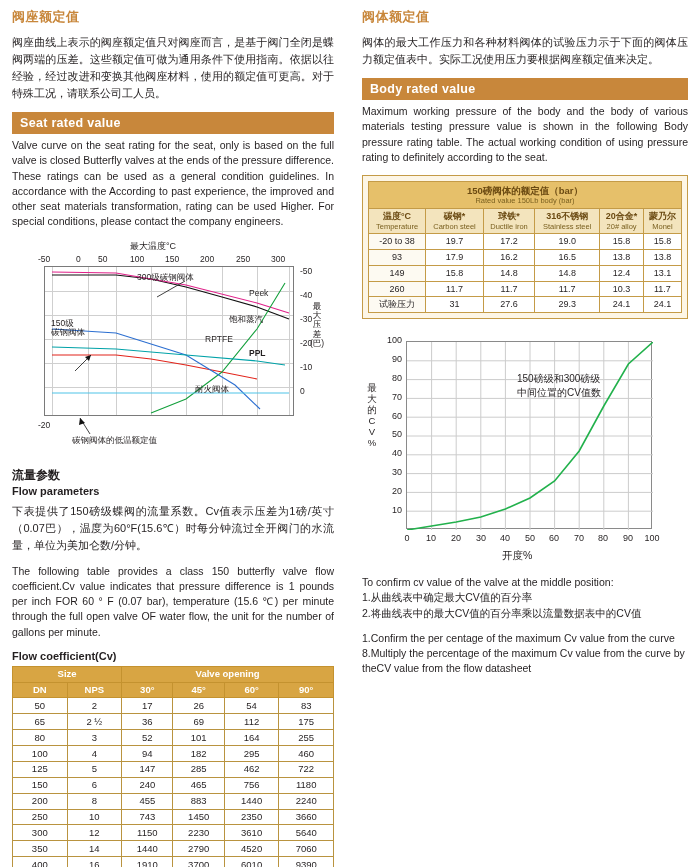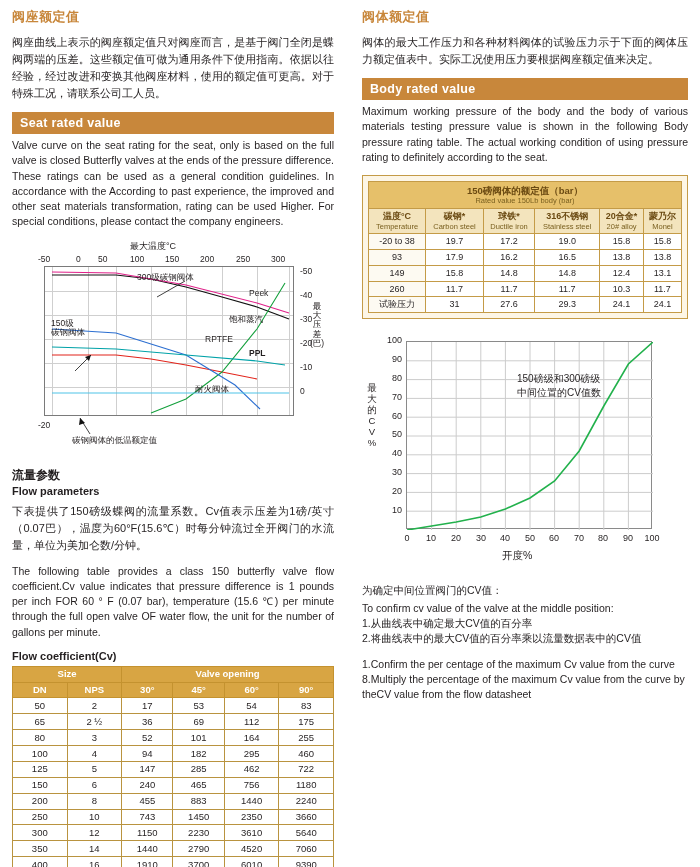--- a/index.html
+++ b/index.html
@@ -198,21 +198,21 @@
           <th style="width:16%">45°</th>
           <th style="width:17%">60°</th>
           <th style="width:17%">90°</th>
         </tr>
       </thead>
       <tbody>
         <tr>
           <td>50</td>
           <td>2</td>
           <td>17</td>
-          <td>53</td>
+          <td>26</td>
           <td>54</td>
           <td>83</td>
         </tr>
         <tr>
           <td>65</td>
           <td>2 ½</td>
           <td>36</td>
           <td>69</td>
           <td>112</td>
           <td>175</td>
@@ -432,21 +432,20 @@
       <div class="c2-xtick" style="left:159px;">50</div>
       <div class="c2-xtick" style="left:183px;">60</div>
       <div class="c2-xtick" style="left:208px;">70</div>
       <div class="c2-xtick" style="left:232px;">80</div>
       <div class="c2-xtick" style="left:257px;">90</div>
       <div class="c2-xtick" style="left:281px;">100</div>
 
       <div class="c2-xlabel">开度%</div>
     </div>
 
-    <p class="note-cn">为确定中间位置阀门的CV值：</p>
     <p class="note-en">To confirm cv value of the valve at the middle position:</p>
     <ul class="note-list">
       <li>1.从曲线表中确定最大CV值的百分率</li>
       <li>2.将曲线表中的最大CV值的百分率乘以流量数据表中的CV值</li>
     </ul>
     <ul class="note-list" style="margin-top:10px;">
       <li>1.Confirm the per centage of the maximum Cv value from the curve</li>
       <li>8.Multiply the percentage of the maximum Cv value from the curve by theCV value from the flow datasheet</li>
     </ul>
   </div>

